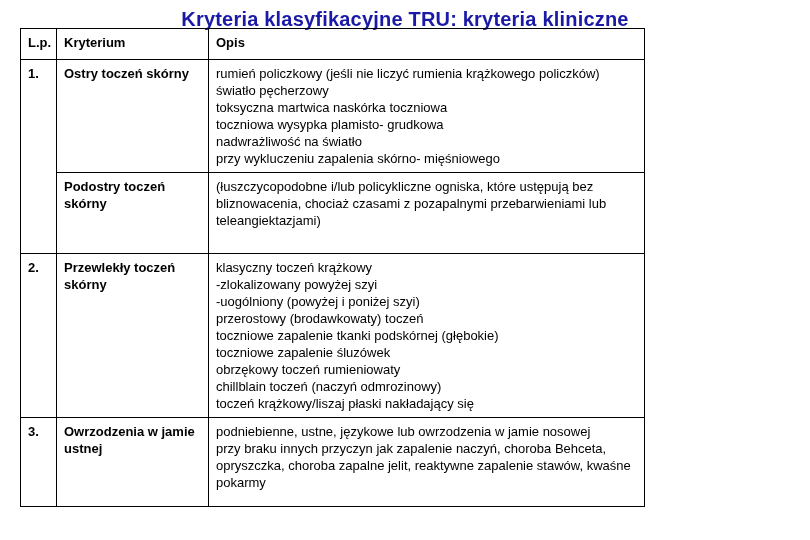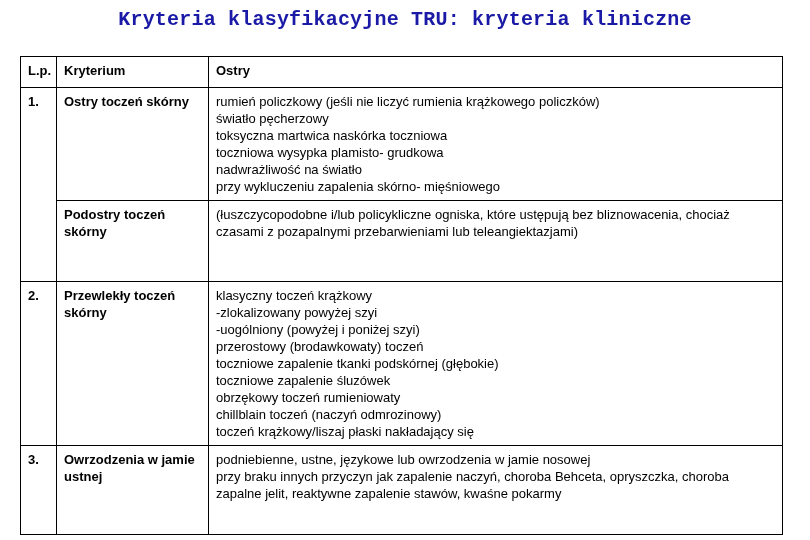--- a/index.html
+++ b/index.html
@@ -1,23 +1,23 @@
 <!DOCTYPE html>
 <html><head>
 <meta charset="utf-8">
 <style>
   html, body { margin: 0; padding: 0; background: #ffffff; }
   body { width: 810px; height: 540px; position: relative; overflow: hidden; font-family: "Liberation Sans", sans-serif; color: #000; }
   .title {
     position: absolute; left: 0; top: 8px; width: 810px; text-align: center;
-    font-family: Liberation Mono, monospace; font-weight: bold; font-size: 20px;
+    font-family: Liberation Sans, sans-serif; font-weight: bold; font-size: 20px;
     color: #1a1aa6; letter-spacing: 0.2px;
   }
   table.crit {
-    position: absolute; left: 20px; top: 56px; width: 763px;
+    position: absolute; left: 20px; top: 28px; width: 625px;
     border-collapse: collapse; table-layout: fixed;
   }
   table.crit td {
     border: 1.5px solid #000; vertical-align: top;
     padding: 5px 7px; font-size: 13px; line-height: 17px;
   }
   .c1 { width: 36px; }
   .c2 { width: 152px; }
   .hdr td { height: 20px; font-family: "Liberation Sans", sans-serif; font-weight: bold; font-size: 13.5px; }
   .hdr td.opis { font-weight: bold; }
@@ -38,21 +38,21 @@
 <table class="crit">
   <colgroup>
     <col class="c1">
       <col class="c2">
       <col>
   </colgroup>
   <tbody>
       <tr class="hdr">
     <td>L.p.</td>
     <td>Kryterium</td>
-    <td class="opis">Ostry</td>
+    <td class="opis">Opis</td>
   </tr>
 
   <tr class="r1">
     <td class="num" rowspan="2">1.</td>
     <td class="crit-name">Ostry toczeń skórny</td>
     <td class="desc">
       <span class="line">rumień policzkowy (jeśli nie liczyć rumienia krążkowego policzków)</span>
       <span class="line">światło pęcherzowy</span>
       <span class="line">toksyczna martwica naskórka toczniowa</span>
       <span class="line">toczniowa wysypka plamisto- grudkowa</span>

